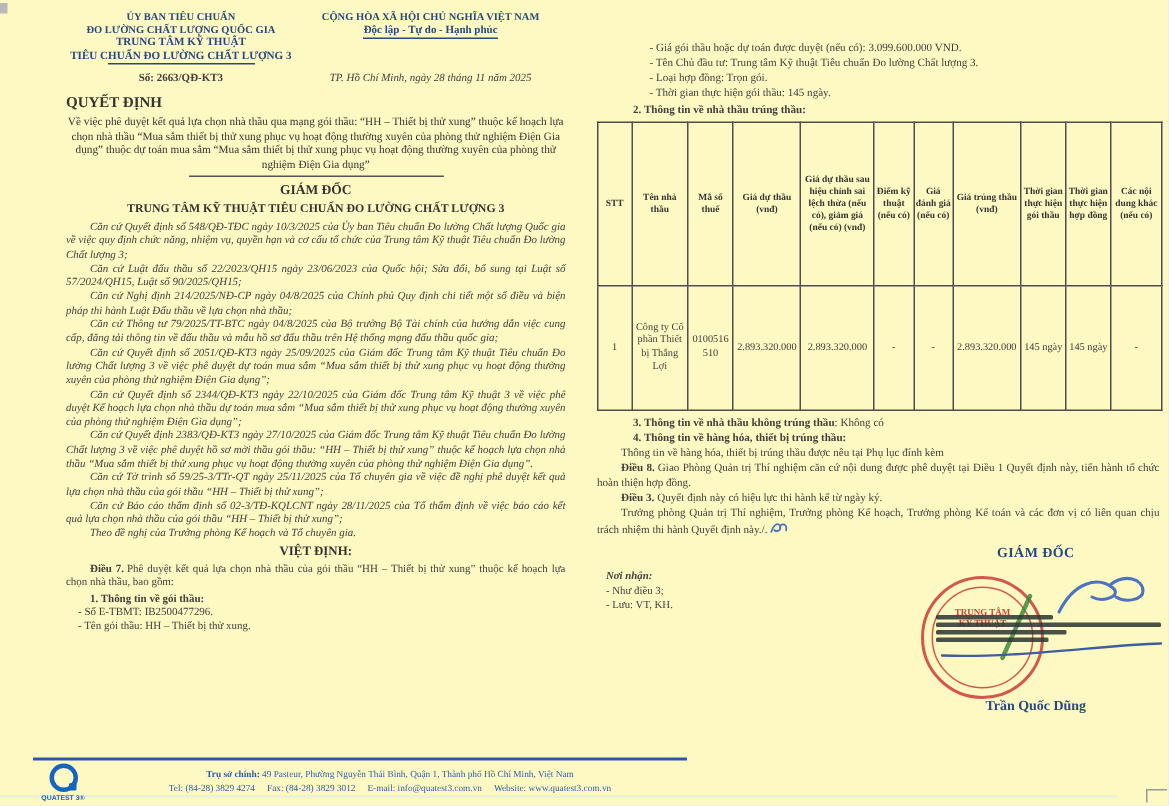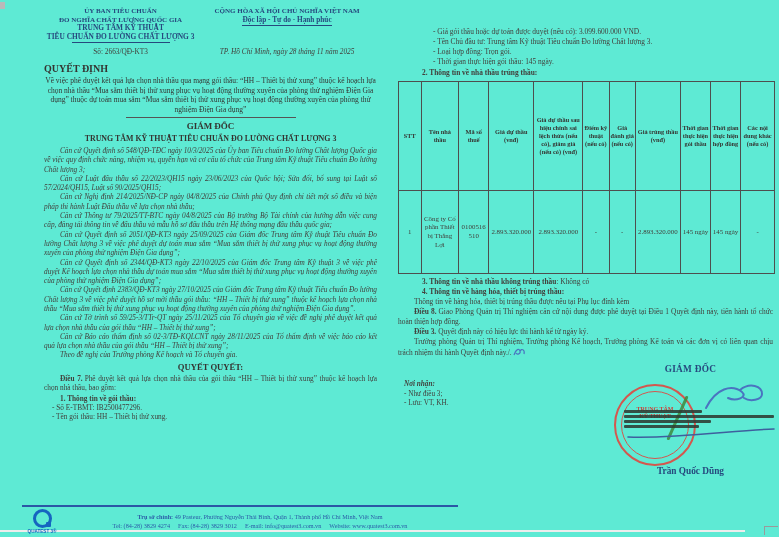--- a/index.html
+++ b/index.html
@@ -1,36 +1,36 @@
 <!DOCTYPE html>
 <html><head>
 <meta charset="utf-8">
 <style>
   html,body{margin:0;padding:0;background:#e9e9e9;}
   .sheet{
-    position:relative;width:779px;height:537px;background:#5eead4;
+    position:relative;width:779px;height:537px;background:#fef9c3;
     font-family:"Liberation Serif","DejaVu Serif",serif;color:#42403c;
     overflow:hidden;
   }
   
   .artifact-tl{position:absolute;left:0;top:2px;width:5px;height:7px;background:#b9b9b9;}
   .artifact-bottom{position:absolute;left:0;top:530px;width:745px;height:2px;background:#ededed;}
   .artifact-br{position:absolute;left:764px;top:526px;width:13px;height:8px;
     border-left:1px solid #9a9a9a;border-top:1px solid #9a9a9a;}
   
   .page-left{position:absolute;left:0;top:0;width:390px;height:537px;
     padding:7px 13px 0 44px;box-sizing:border-box;font-size:7.3px;line-height:9.3px;}
   .hdr{display:flex;margin-bottom:2px;}
   .hdr-org{width:46%;text-align:center;color:#26497e;font-weight:bold;font-size:7px;line-height:8.6px;}
   .hdr-org .big{font-size:7.4px;}
   .hdr-nat{width:54%;text-align:center;color:#26497e;font-weight:bold;font-size:7px;line-height:8.6px;}
   .hdr-rule{height:1px;background:#26497e;width:64%;margin:1px auto 0 auto;}
   .motto{display:inline-block;border-bottom:1px solid #26497e;padding-bottom:1px;font-size:7.3px;}
   .numline{display:flex;margin:4px 0 7px 0;}
-  .numline .no{width:46%;text-align:center;}
+  .numline .no{width:46%;text-align:center;font-weight:bold;}
   .numline .dt{width:54%;text-align:center;font-style:italic;font-family:Liberation Serif, serif;}
   .doc-title{text-align:left;font-weight:bold;font-size:10px;margin:2px 0 3px 0;color:#343431;}
   .subject{text-align:center;font-weight:normal;font-size:7.5px;line-height:9.6px;color:#343431;}
   .subject-rule{width:170px;height:1px;background:#555;margin:3px auto 4px auto;}
   .issuer-title{text-align:center;font-weight:bold;font-size:9px;margin:2px 0;color:#343431;}
   .issuer-org{text-align:center;font-weight:bold;font-size:7.9px;margin-bottom:3px;color:#343431;}
   .recital{font-style:italic;text-align:justify;text-indent:16px;margin:0;}
   .decision-heading{text-align:center;font-weight:bold;font-size:8.6px;margin:3px 0 2px 0;color:#343431;}
   .para{text-align:justify;text-indent:16px;margin:0;}
   .para b{margin-right:2px;}
@@ -87,21 +87,21 @@
 
   <div class="artifact-tl"></div>
   <div class="artifact-bottom"></div>
   <div class="artifact-br"></div>
 
   <div class="page-left">
 
     <div class="hdr">
       <div class="hdr-org">
         <div>ỦY BAN TIÊU CHUẨN</div>
-        <div>ĐO NGHĨA CHẤT LƯỢNG QUỐC GIA</div>
+        <div>ĐO LƯỜNG CHẤT LƯỢNG QUỐC GIA</div>
         <div class="big">TRUNG TÂM KỸ THUẬT</div>
         <div class="big">TIÊU CHUẨN ĐO LƯỜNG CHẤT LƯỢNG 3</div>
         <div class="hdr-rule"></div>
       </div>
       <div class="hdr-nat">
         <div>CỘNG HÒA XÃ HỘI CHỦ NGHĨA VIỆT NAM</div>
         <div><span class="motto">Độc lập - Tự do - Hạnh phúc</span></div>
       </div>
     </div>
 
@@ -121,21 +121,21 @@
     <p class="recital">Căn cứ Luật đấu thầu số 22/2023/QH15 ngày 23/06/2023 của Quốc hội; Sửa đổi, bổ sung tại Luật số 57/2024/QH15, Luật số 90/2025/QH15;</p>
     <p class="recital">Căn cứ Nghị định 214/2025/NĐ-CP ngày 04/8/2025 của Chính phủ Quy định chi tiết một số điều và biện pháp thi hành Luật Đấu thầu về lựa chọn nhà thầu;</p>
     <p class="recital">Căn cứ Thông tư 79/2025/TT-BTC ngày 04/8/2025 của Bộ trưởng Bộ Tài chính của hướng dẫn việc cung cấp, đăng tải thông tin về đấu thầu và mẫu hồ sơ đấu thầu trên Hệ thống mạng đấu thầu quốc gia;</p>
     <p class="recital">Căn cứ Quyết định số 2051/QĐ-KT3 ngày 25/09/2025 của Giám đốc Trung tâm Kỹ thuật Tiêu chuẩn Đo lường Chất lượng 3 về việc phê duyệt dự toán mua sắm “Mua sắm thiết bị thử xung phục vụ hoạt động thường xuyên của phòng thử nghiệm Điện Gia dụng”;</p>
     <p class="recital">Căn cứ Quyết định số 2344/QĐ-KT3 ngày 22/10/2025 của Giám đốc Trung tâm Kỹ thuật 3 về việc phê duyệt Kế hoạch lựa chọn nhà thầu dự toán mua sắm “Mua sắm thiết bị thử xung phục vụ hoạt động thường xuyên của phòng thử nghiệm Điện Gia dụng”;</p>
     <p class="recital">Căn cứ Quyết định 2383/QĐ-KT3 ngày 27/10/2025 của Giám đốc Trung tâm Kỹ thuật Tiêu chuẩn Đo lường Chất lượng 3 về việc phê duyệt hồ sơ mời thầu gói thầu: “HH – Thiết bị thử xung” thuộc kế hoạch lựa chọn nhà thầu “Mua sắm thiết bị thử xung phục vụ hoạt động thường xuyên của phòng thử nghiệm Điện Gia dụng”.</p>
     <p class="recital">Căn cứ Tờ trình số 59/25-3/TTr-QT ngày 25/11/2025 của Tổ chuyên gia về việc đề nghị phê duyệt kết quả lựa chọn nhà thầu của gói thầu “HH – Thiết bị thử xung”;</p>
     <p class="recital">Căn cứ Báo cáo thẩm định số 02-3/TĐ-KQLCNT ngày 28/11/2025 của Tổ thẩm định về việc báo cáo kết quả lựa chọn nhà thầu của gói thầu “HH – Thiết bị thử xung”;</p>
     <p class="recital">Theo đề nghị của Trưởng phòng Kế hoạch và Tổ chuyên gia.</p>
 
-    <div class="decision-heading">QUYẾT QUYẾT:</div>
+    <div class="decision-heading">VIỆT ĐỊNH:</div>
 
     <p class="para"><b>Điều 7.</b><span>Phê duyệt kết quả lựa chọn nhà thầu của gói thầu “HH – Thiết bị thử xung” thuộc kế hoạch lựa chọn nhà thầu, bao gồm:</span></p>
 
     <div class="sec-heading">1.  Thông tin về gói thầu:</div>
     <div class="sec-item">- Số E-TBMT: IB2500477296.</div>
     <div class="sec-item">- Tên gói thầu: HH – Thiết bị thử xung.</div>
   </div>
 
   <div class="footer">
     <div class="footer-flex">

